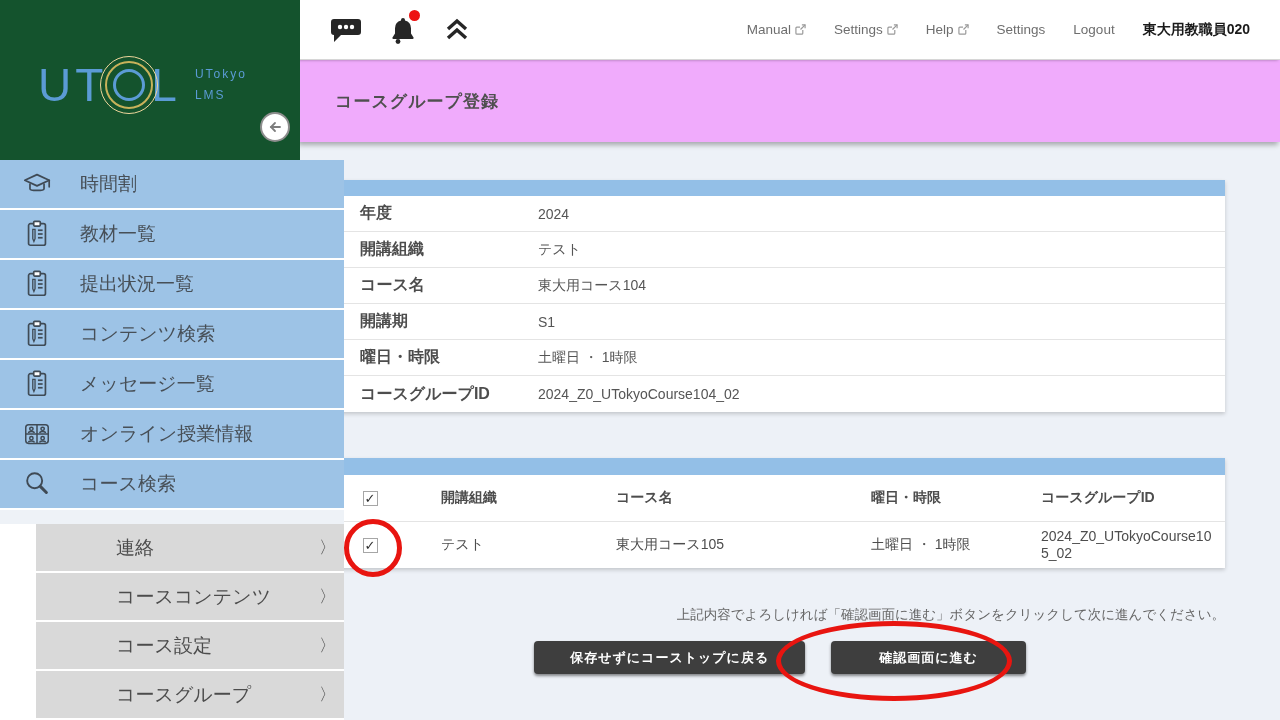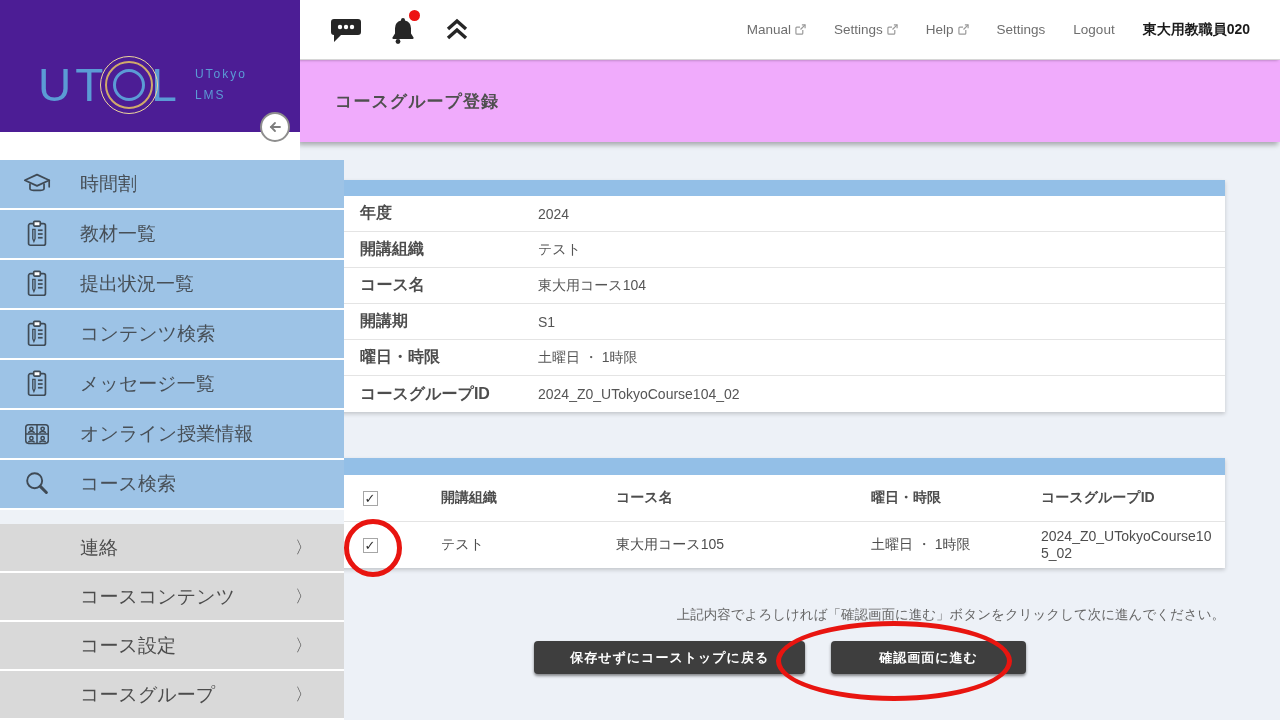--- a/index.html
+++ b/index.html
@@ -1,36 +1,36 @@
 <!DOCTYPE html>
 <html><head>
 <meta charset="utf-8">
 <style>
   * { margin:0; padding:0; box-sizing:border-box; }
   html,body { width:1280px; height:720px; overflow:hidden; }
   body { font-family:"Liberation Sans","DejaVu Sans",sans-serif; background:#edf1f7; position:relative; }
 
   
   .sidebar { position:absolute; left:0; top:0; width:300px; height:720px; background:#ffffff; z-index:3; }
-  .logo-area { position:relative; height:132px; background:#4c1d95; }
+  .logo-area { position:relative; height:160px; background:#14532d; }
   .logo-row { position:absolute; left:38px; top:58px; display:flex; align-items:center; }
   .logo-word { display:flex; align-items:center; color:#5b9bd5; font-size:46px; font-weight:300; letter-spacing:4px; }
   .logo-o { position:relative; width:38px; height:38px; margin:0 3px; }
   .logo-o .blue-ring { position:absolute; left:3px; top:3px; width:32px; height:32px; border:3px solid #5b9bd5; border-radius:50%; }
   .logo-o .gold-ring1 { position:absolute; left:-5px; top:-5px; width:48px; height:48px; border:2px solid #e7c363; border-radius:50%; opacity:.85; }
   .logo-o .gold-ring2 { position:absolute; left:-10px; top:-10px; width:58px; height:58px; border:1.5px solid #efd79c; border-radius:50%; }
   .logo-sub { margin-left:14px; color:#5b9bd5; font-size:12px; line-height:21px; letter-spacing:2px; }
   .collapse-btn { position:absolute; right:10px; top:112px; width:30px; height:30px; border:2px solid #8e8e8e; border-radius:50%; background:#fff; display:flex; align-items:center; justify-content:center; cursor:pointer; }
 
   .menu { position:absolute; top:160px; left:0; width:344px; }
   .menu-item { height:50px; background:#9dc3e6; border-bottom:2px solid #ffffff; display:flex; align-items:center; padding-left:22px; cursor:pointer; }
   .menu-item .mi-icon { width:30px; height:30px; flex:0 0 30px; color:#3f4a55; }
   .menu-item .mi-label { margin-left:28px; font-size:19px; color:#474f57; }
   .menu-gap { height:14px; background:#eef2f7; }
-  .submenu-item { height:49px; background:#d9d9d9; border-bottom:2px solid #ffffff; display:flex; align-items:center; padding:0 32px 0 80px; cursor:pointer; }
+  .submenu-item { height:49px; background:#d9d9d9; border-bottom:2px solid #ffffff; display:flex; align-items:center; padding:0 8px 0 80px; cursor:pointer;margin-left:36px; }
   .submenu-item .sm-label { font-size:19px; color:#4c4c4c; flex:1; }
   .submenu-item .sm-chevron { font-size:17px; color:#555; }
 
   
   .topbar { position:absolute; left:300px; top:0; right:0; height:60px; background:#fff; border-bottom:1px solid #d6d6d6; box-shadow:-2px 0 3px rgba(0,0,0,0.35); z-index:2; display:flex; align-items:center; }
   .topbar-icons { display:flex; align-items:center; gap:26px; margin-left:30px; }
   .icon-btn { position:relative; cursor:pointer; display:flex; align-items:center; }
   .bell-dot { position:absolute; right:-2px; top:-4px; width:11px; height:11px; background:#ed1111; border-radius:50%; }
   .topbar-links { margin-left:auto; display:flex; align-items:center; gap:28px; padding-right:30px; }
   .tlink { font-size:13.5px; color:#6e6e6e; cursor:pointer; display:flex; align-items:center; gap:4px; white-space:nowrap; }

